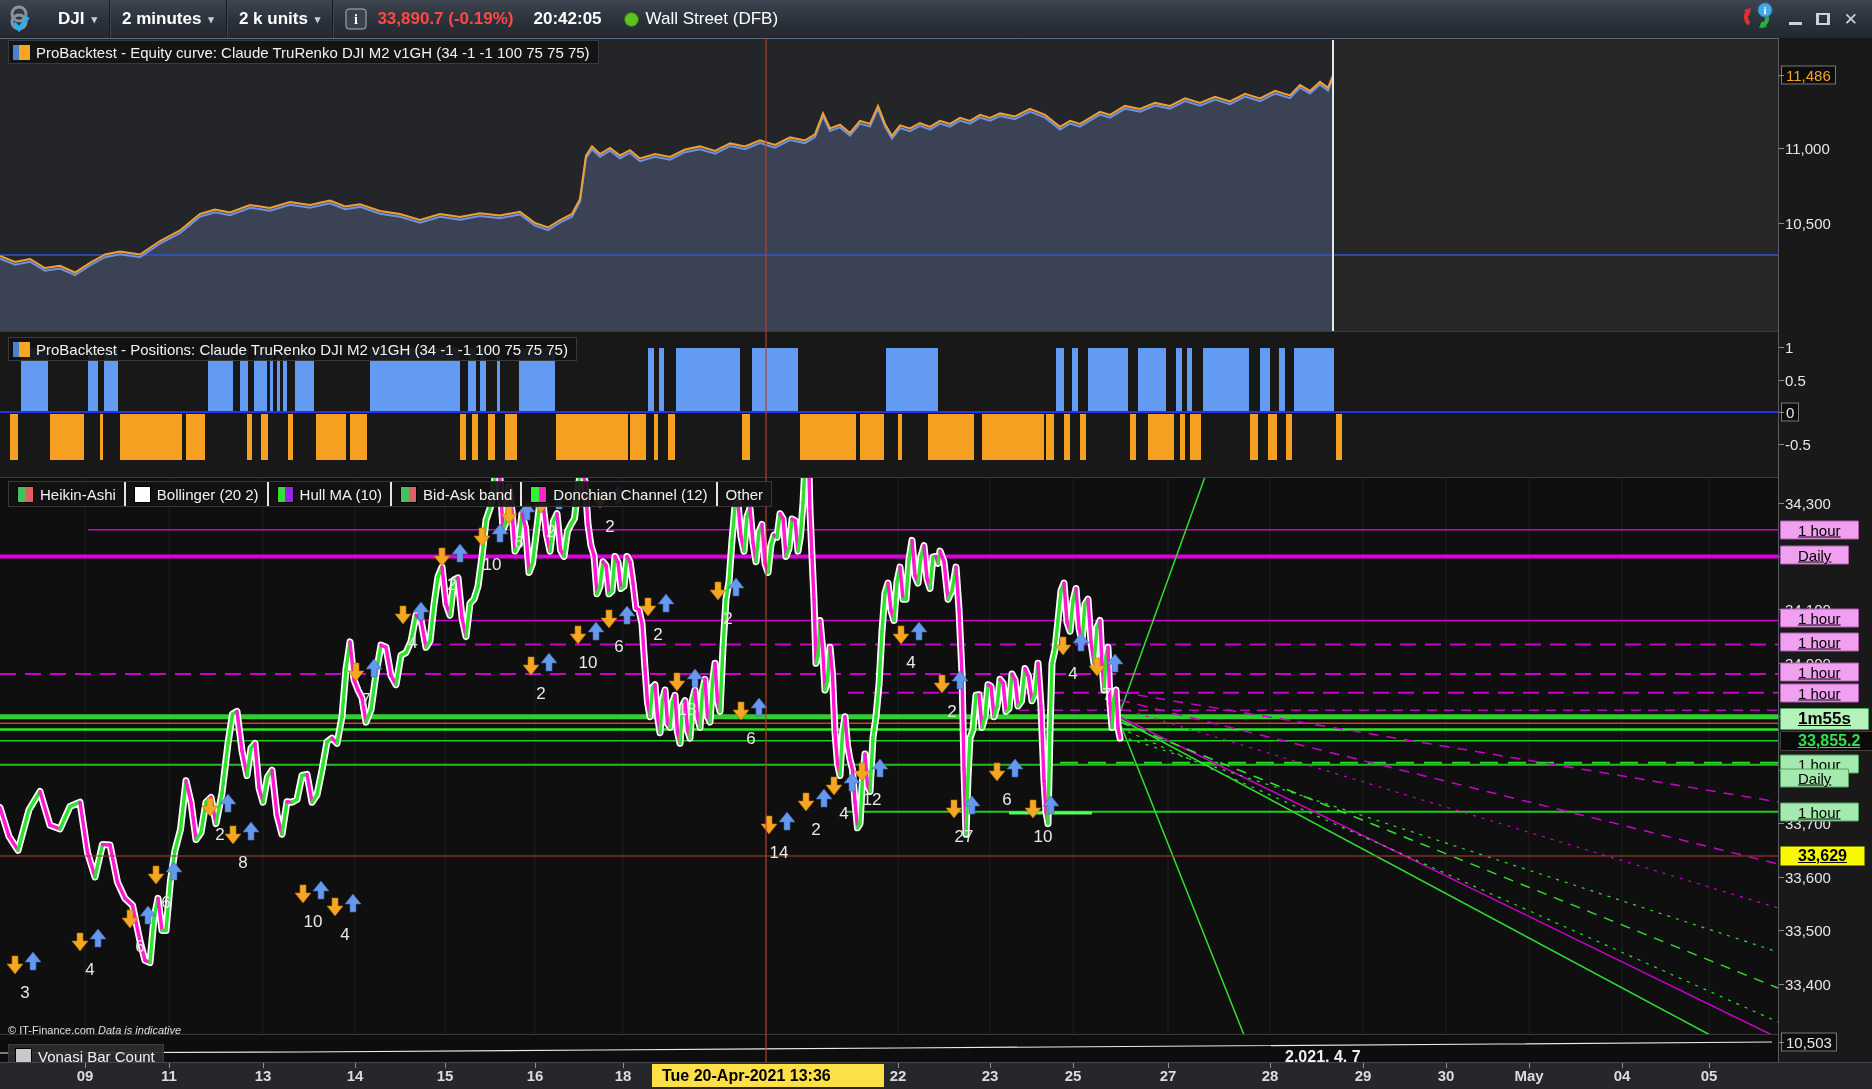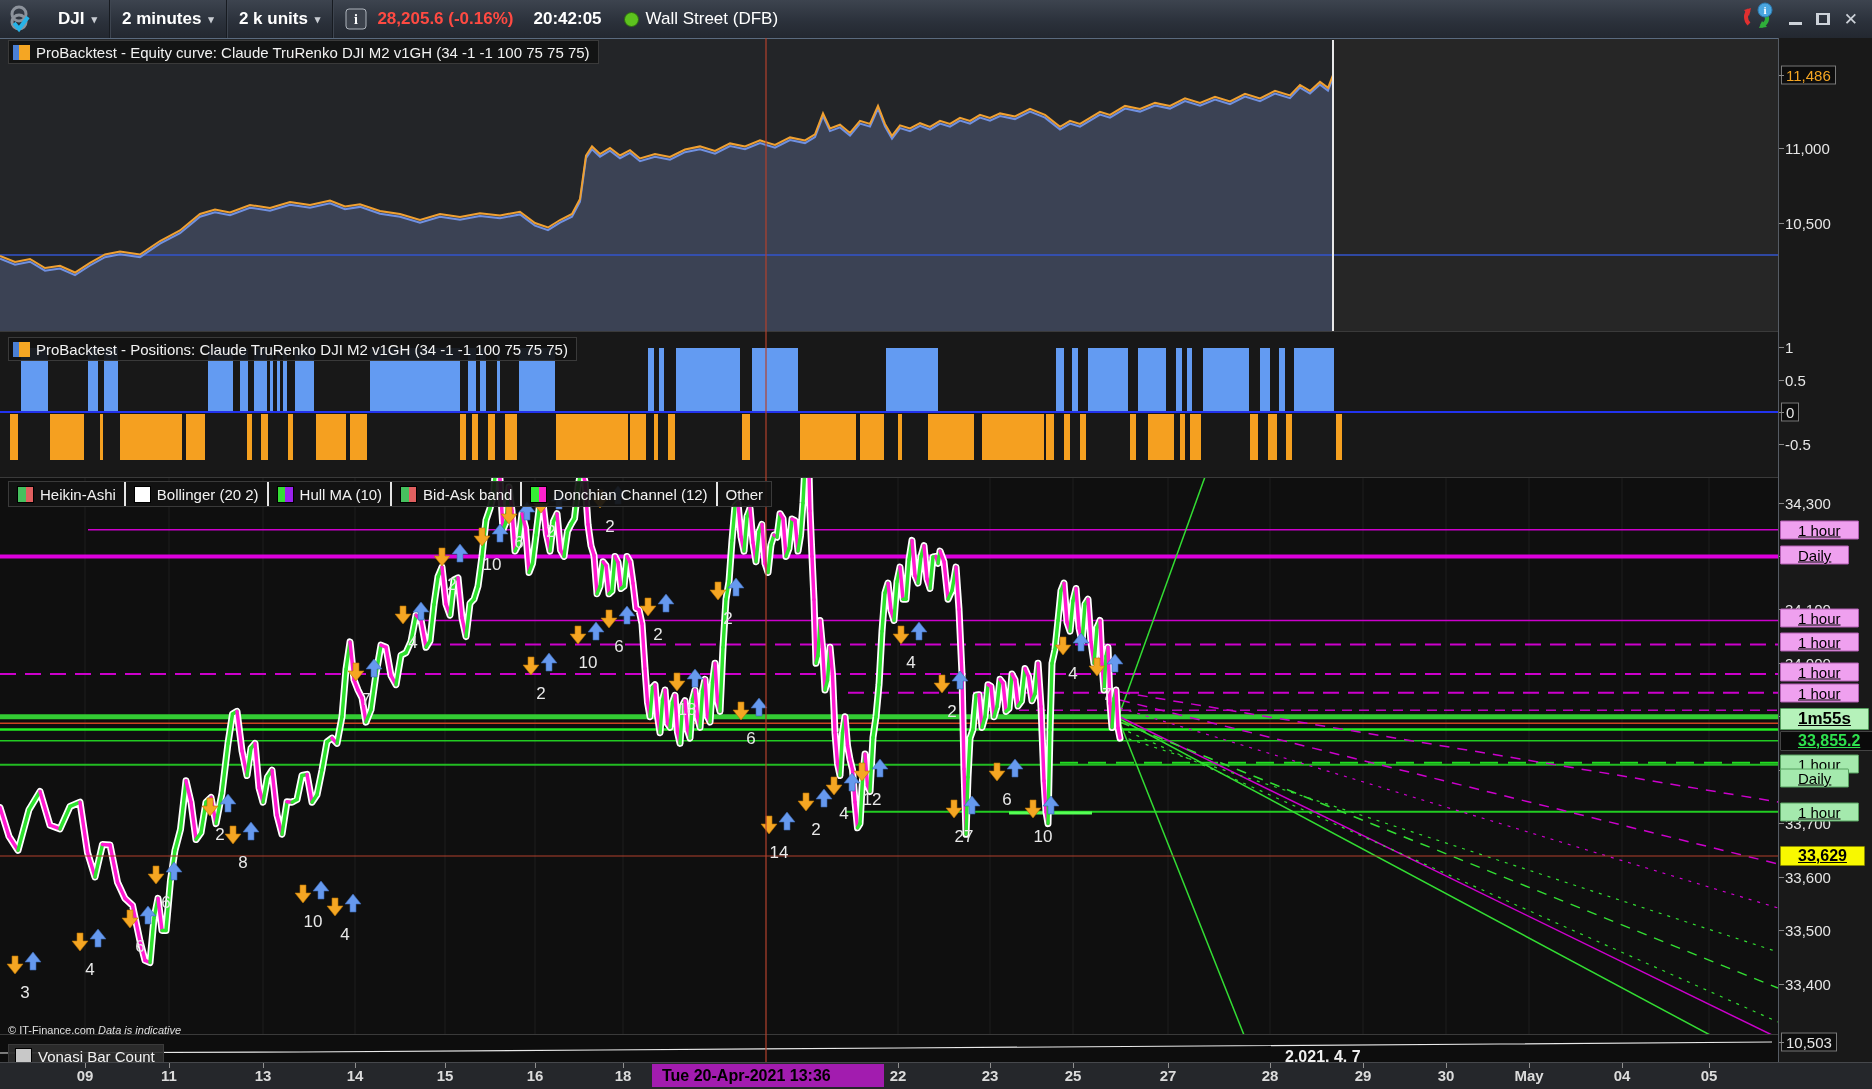--- a/index.html
+++ b/index.html
@@ -47,21 +47,21 @@
     border:1px solid #3a3a3a;}
   .lg-item{display:flex;align-items:center;padding:0 8px;border-right:2px solid #e5e5e5;
     color:#f2f2f2;font-size:15px;white-space:nowrap;}
   .lg-item:last-child{border-right:none;}
   .chip{display:inline-flex;width:15px;height:15px;margin-right:6px;border:1px solid #000;}
   .chip span{flex:1;}
   
   #date-axis{position:absolute;left:0;top:1062px;width:1872px;height:27px;background:#25272b;border-top:1px solid #46484c;}
   .date-label{position:absolute;top:4px;transform:translateX(-50%);color:#dcdcdc;font-size:15px;font-weight:bold;}
   .date-tick{position:absolute;top:0;width:1px;height:5px;background:#909090;}
-  #date-badge{position:absolute;top:1px;height:23px;background:#a21caf;color:#000;
+  #date-badge{position:absolute;top:1px;height:23px;background:#fde047;color:#000;
     font-size:16px;font-weight:bold;display:flex;align-items:center;padding:0 10px;}
   #copyright{position:absolute;left:8px;top:1024px;color:#e0e0e0;font-size:11px;}
   #copyright i{font-style:italic;}
   #vonasi-extra{position:absolute;color:#f0f0f0;font-size:16px;font-weight:bold;}
 </style>
 </head>
 <body>
 
 <div id="root">
 
@@ -87,21 +87,21 @@
       <span>2 k units</span>
         <span class="caret">▾</span>
     </div>
     <div class="tb-sep"></div>
     <div class="tb-item" style="padding-right:6px;">
       <svg width="22" height="22" viewBox="0 0 22 22">
         <rect x="1" y="1" width="20" height="20" rx="3" fill="#3c424c" stroke="#aeb4bc"></rect>
         <text x="11" y="16" text-anchor="middle" fill="#fff" font-size="14" font-weight="bold" font-family="Liberation Serif,serif">i</text>
       </svg>
     </div>
-    <div class="tb-item price-red" style="padding-left:4px;">28,205.6 (-0.16%)</div>
+    <div class="tb-item price-red" style="padding-left:4px;">33,890.7 (-0.19%)</div>
     <div class="tb-item tb-time" style="padding-left:0;">20:42:05</div>
     <span class="mkt-dot"></span>
     <div class="tb-item" style="padding-left:0;font-weight:normal;">Wall Street (DFB)</div>
     <div id="win-controls">
       <span>
         <svg width="34" height="30" viewBox="0 0 34 30">
           <path d="M8 8 C4 12 4 18 8 22" fill="none" stroke="#e03030" stroke-width="4"></path>
           <path d="M10 6 L3 8 L8 14 Z" fill="#e03030"></path>
           <path d="M20 24 C26 22 28 16 24 11" fill="none" stroke="#2fae3a" stroke-width="4"></path>
           <path d="M18 26 L26 25 L21 19 Z" fill="#2fae3a"></path>

